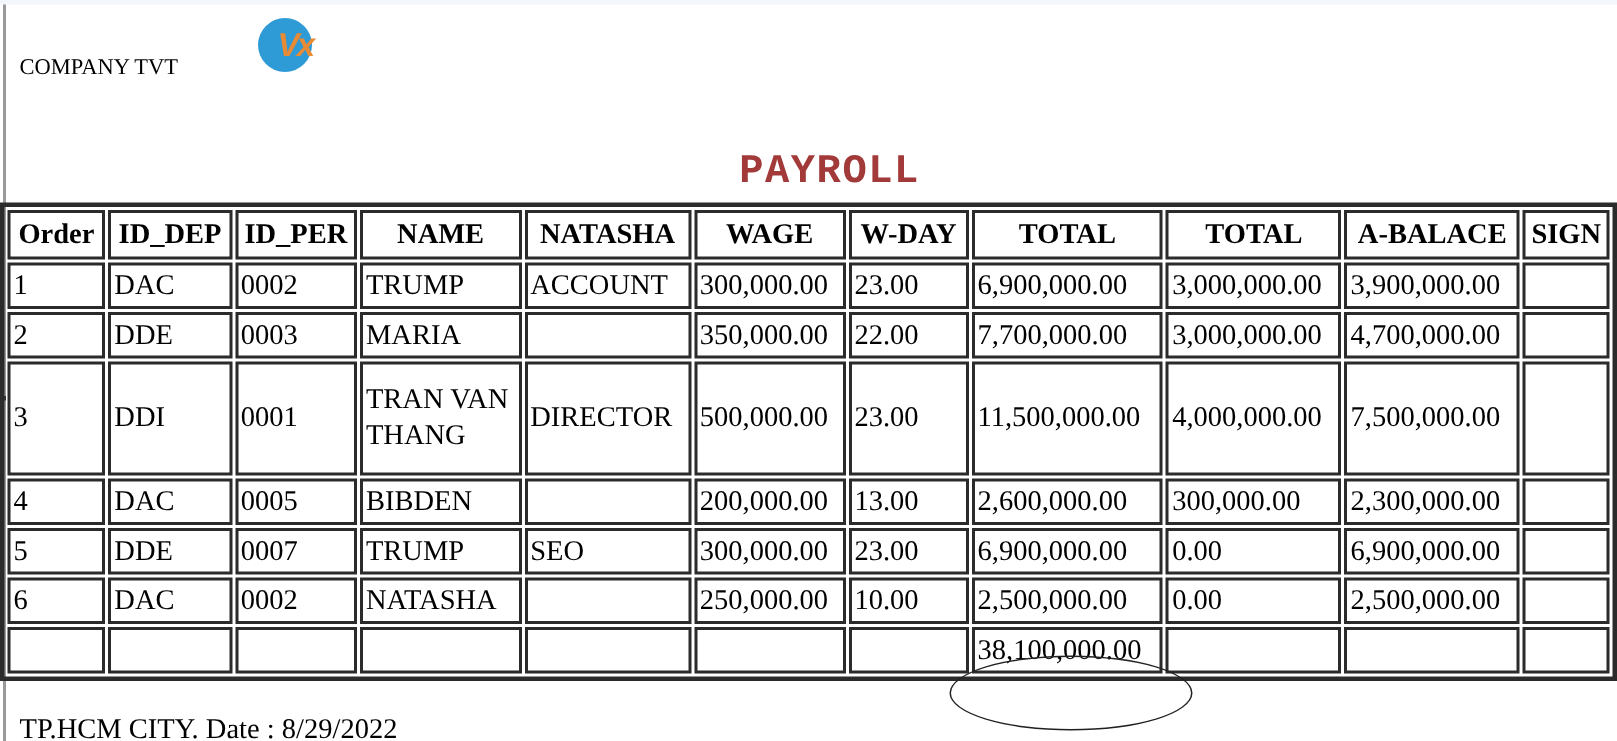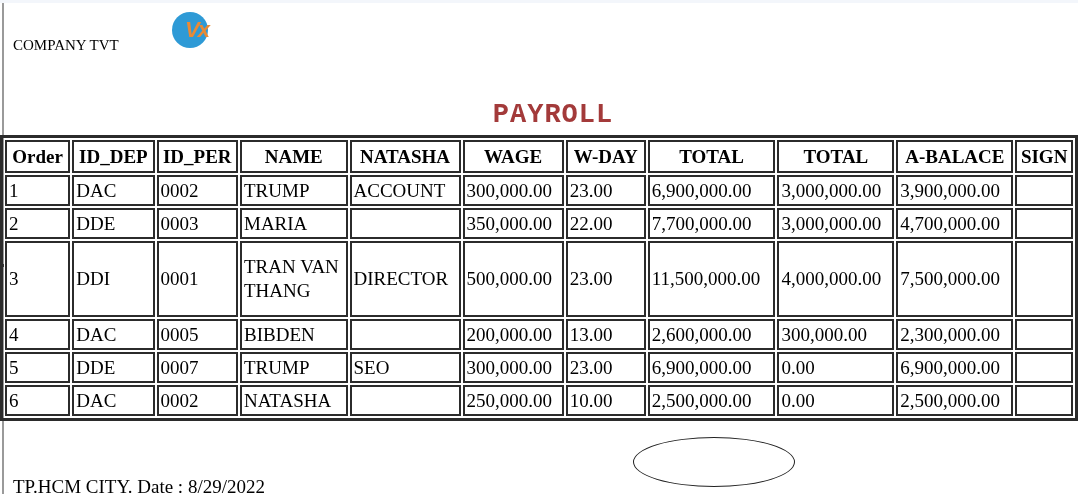--- a/index.html
+++ b/index.html
@@ -148,18 +148,31 @@
       <td>0002</td>
       <td>NATASHA</td>
       <td></td>
       <td>250,000.00</td>
       <td>10.00</td>
       <td>2,500,000.00</td>
       <td>0.00</td>
       <td>2,500,000.00</td>
       <td></td>
     </tr>
+    <tr class="rowh">
+      <td></td>
+      <td></td>
+      <td></td>
+      <td></td>
+      <td></td>
+      <td></td>
+      <td></td>
+      <td>38,100,000.00</td>
+      <td></td>
+      <td></td>
+      <td></td>
+    </tr>
   </tbody>
 </table>
 
 <div class="ellipse"></div>
 
 <div class="footer">TP.HCM CITY. Date : 8/29/2022</div>
 
 </body></html>

